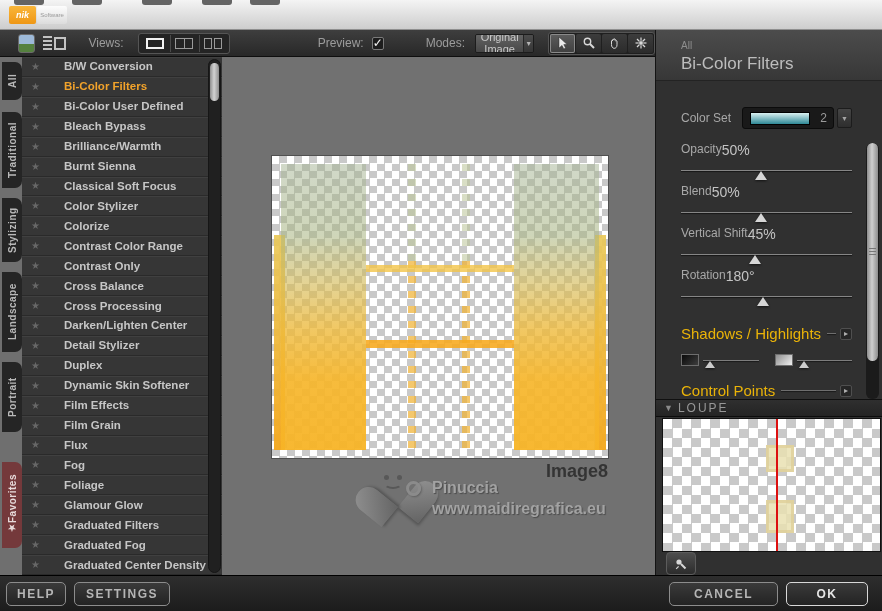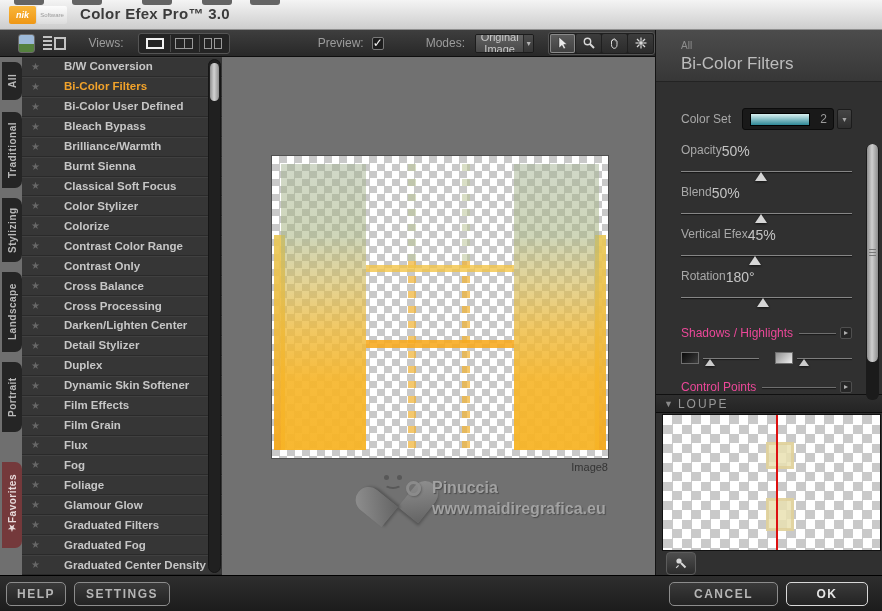--- a/index.html
+++ b/index.html
@@ -96,21 +96,21 @@
   .dashcol { position:absolute; top:2.6%; bottom:2.6%; width:2.3%; }
   .dashcol .d-top { height:34%;
     background:repeating-linear-gradient(to bottom, rgba(186,196,150,.55) 0 7px, transparent 7px 15px); }
   .dashcol .d-bot { height:66%;
     background:repeating-linear-gradient(to bottom, rgba(240,178,52,.72) 0 7px, transparent 7px 15px); }
   .dash1 { left:40.5%; } .dash2 { left:56.5%; }
   .hline { position:absolute; left:28%; right:28%; }
   .hline1 { top:36%; height:2.3%; background:rgba(242,196,72,.8); }
   .hline2 { top:61%; height:2.6%; background:rgba(247,168,28,.88); }
   .img-caption { position:absolute; left:186px; top:404px; width:200px; text-align:right; }
-  .cap-name { font-size:11px; font-weight:normal; color:#343434; }
+  .cap-name { font-size:18px; font-weight:bold; color:#343434; }
   .cap-size { font-size:11px; color:#454545; }
   .watermark { position:absolute; left:148px; top:408px; width:260px; }
   .heart { position:relative; width:52px; height:48px; transform:rotate(-6deg); }
   .heart::before,.heart::after { content:""; position:absolute; top:2px; width:26px; height:40px;
     border-radius:26px 26px 0 0; background:linear-gradient(135deg,#929292,#646464);
     box-shadow:2px 2px 3px rgba(0,0,0,.25); }
   .heart::before { left:26px; transform:rotate(45deg); transform-origin:0 100%; }
   .heart::after { left:0; transform:rotate(-45deg); transform-origin:100% 100%; }
   .face { position:absolute; left:10px; top:8px; width:30px; z-index:2; }
   .eye { position:absolute; width:5px; height:5px; border-radius:50%; background:#585858; top:2px; }
@@ -145,21 +145,21 @@
     border:1px solid #1c1c1c; border-radius:2px; color:#a5a5a5; font-size:7px;
     display:flex; align-items:center; justify-content:center; }
   .srow { display:flex; justify-content:flex-start; margin-top:13px; }
   .sline { position:relative; height:1px; background:#868686; margin-top:12px;
     box-shadow:0 1px 1px rgba(0,0,0,.6); }
   .tri { position:absolute; top:1px; width:0; height:0; transform:translateX(-50%);
     border-left:6px solid transparent; border-right:6px solid transparent;
     border-bottom:9px solid #d6d6d6; filter:drop-shadow(0 1px 1px rgba(0,0,0,.6)); }
   .section { display:flex; align-items:center; margin-top:28px; }
   .section.second { margin-top:16px; }
-  .sec-label { font-size:12px; color:#ec4899; white-space:nowrap; }
+  .sec-label { font-size:15px; color:#eab308; white-space:nowrap; }
   .sec-rule { flex:1; height:1px; background:#6e6e6e; margin:0 4px 0 6px; box-shadow:0 1px 1px rgba(0,0,0,.5); }
   .sec-btn { width:12px; height:12px; background:#262626; border:1px solid #4f4f4f; color:#b0b0b0;
     font-size:8px; line-height:10px; text-align:center; border-radius:2px; }
   .mini-row { display:flex; gap:16px; margin-top:12px; align-items:center; }
   .mini { flex:1; display:flex; align-items:center; }
   .mini-swatch { width:18px; height:12px; border:1px solid #6e6e6e; }
   .mini-swatch.dark { background:linear-gradient(135deg,#0a0a0a,#3d3d3d); }
   .mini-swatch.light { background:linear-gradient(135deg,#909090,#efefef); }
   .mini-line { flex:1; position:relative; height:1px; background:#7d7d7d; margin-left:4px;
     box-shadow:0 1px 1px rgba(0,0,0,.5); }
@@ -205,21 +205,20 @@
 <body>
 
 <div class="stage">
 
   <div class="titlebar">
     <div class="smudges"></div>
     <div class="logo">
       <div class="logo-box">nik</div>
       <div class="logo-sub">Software</div>
     </div>
-    <div class="app-title">Color Efex Pro™ 3.0</div>
   </div>
 
   <div class="toolbar">
     <div class="thumb-btn"></div>
     <div class="list-btn">
       <span class="bars">
           <i></i>
           <i></i>
           <i></i>
           <i></i>
@@ -463,21 +462,21 @@
             <div class="srow">
               <span class="p-label">Blend</span>
               <span class="p-value">50%</span>
             </div>
             <div class="sline">
               <span class="tri" style="left: 47%;"></span>
             </div>
           </div>
           <div>
             <div class="srow">
-              <span class="p-label">Vertical Efex</span>
+              <span class="p-label">Vertical Shift</span>
               <span class="p-value">45%</span>
             </div>
             <div class="sline">
               <span class="tri" style="left: 43%;"></span>
             </div>
           </div>
           <div>
             <div class="srow">
               <span class="p-label">Rotation</span>
               <span class="p-value">180°</span>

